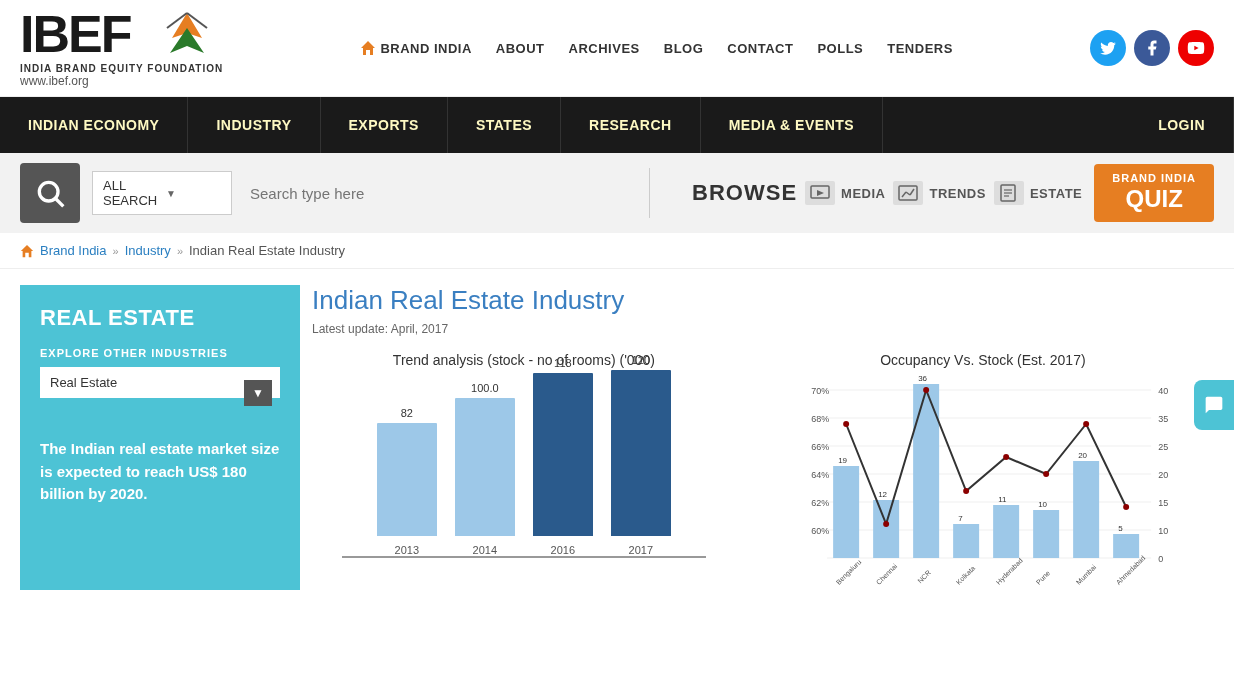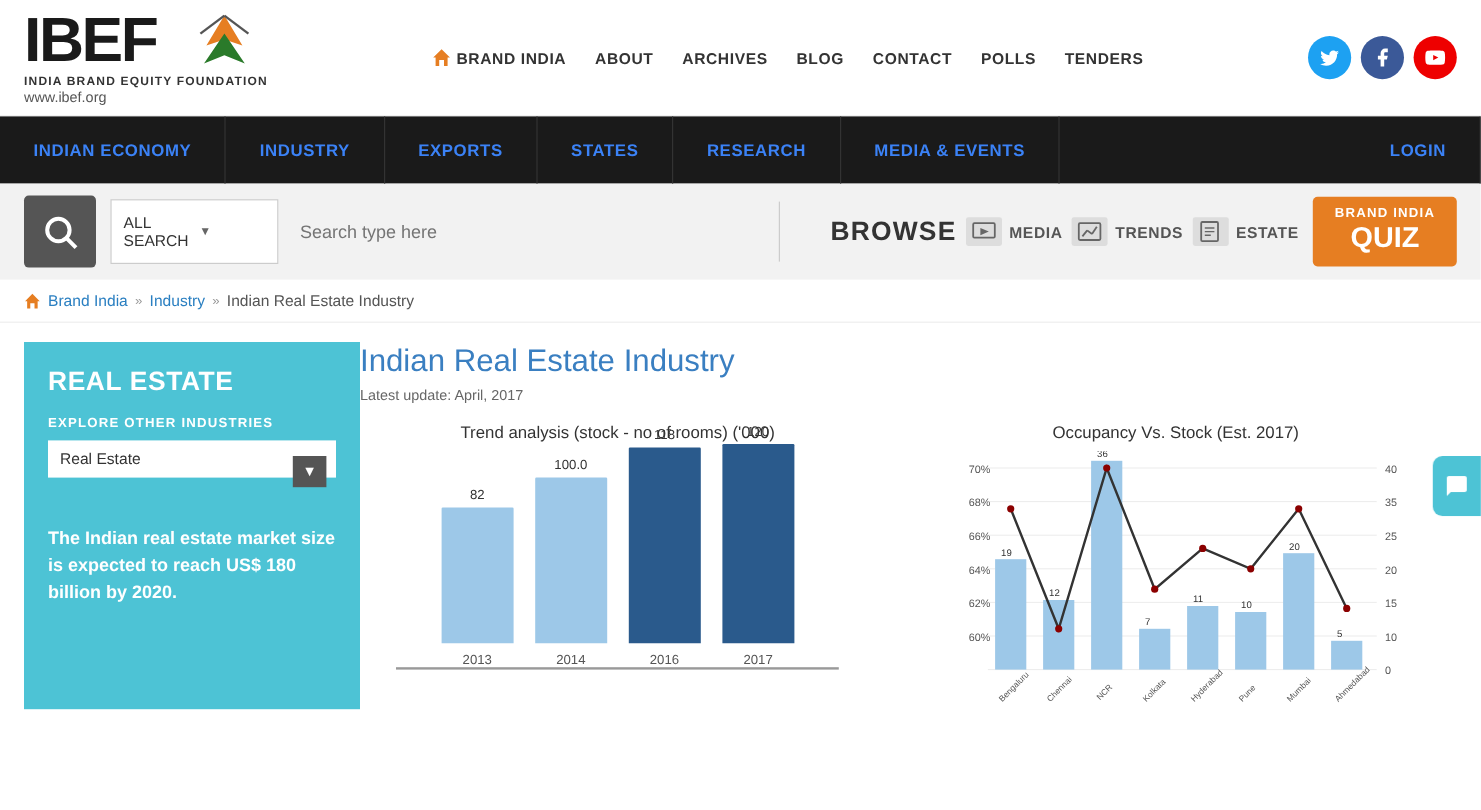--- a/index.html
+++ b/index.html
@@ -35,21 +35,21 @@
     .social-facebook { background: #3b5998; }
     .social-youtube { background: #e00; }
 
     
     .main-nav {
       background: #1a1a1a;
       display: flex;
       align-items: stretch;
     }
     .main-nav-item {
-      color: #3b82f6;
+      color: #fef9c3;
       font-size: 14px;
       font-weight: 700;
       letter-spacing: 0.5px;
       padding: 0 28px;
       height: 56px;
       display: flex;
       align-items: center;
       cursor: pointer;
       border-right: 1px solid #333;
       text-transform: uppercase;
@@ -72,21 +72,21 @@
     }
     .search-icon-box svg { width: 32px; height: 32px; fill: #fff; }
     .search-dropdown {
       display: flex; align-items: center;
       background: #fff;
       border: 1px solid #ccc;
       padding: 6px 10px;
       font-size: 13px;
       color: #333;
       cursor: pointer;
-      height: 54px;
+      height: 44px;
       min-width: 140px;
     }
     .search-dropdown span { flex: 1; }
     .dropdown-arrow { font-size: 10px; color: #666; margin-left: 8px; }
     .search-input {
       flex: 1;
       border: none;
       background: transparent;
       font-size: 15px;
       color: #999;
@@ -156,21 +156,21 @@
       gap: 6px;
       border-bottom: 1px solid #eee;
     }
     .breadcrumb a { color: #2a7fc1; text-decoration: none; }
     .chevron { color: #999; font-size: 11px; }
 
     
     .main-content {
       display: flex;
       padding: 16px 20px;
-      gap: 0;
+      gap: 12px;
     }
 
     
     .sidebar {
       width: 280px;
       flex-shrink: 0;
       background: #4dc3d5;
       padding: 20px;
       min-height: 300px;
     }

